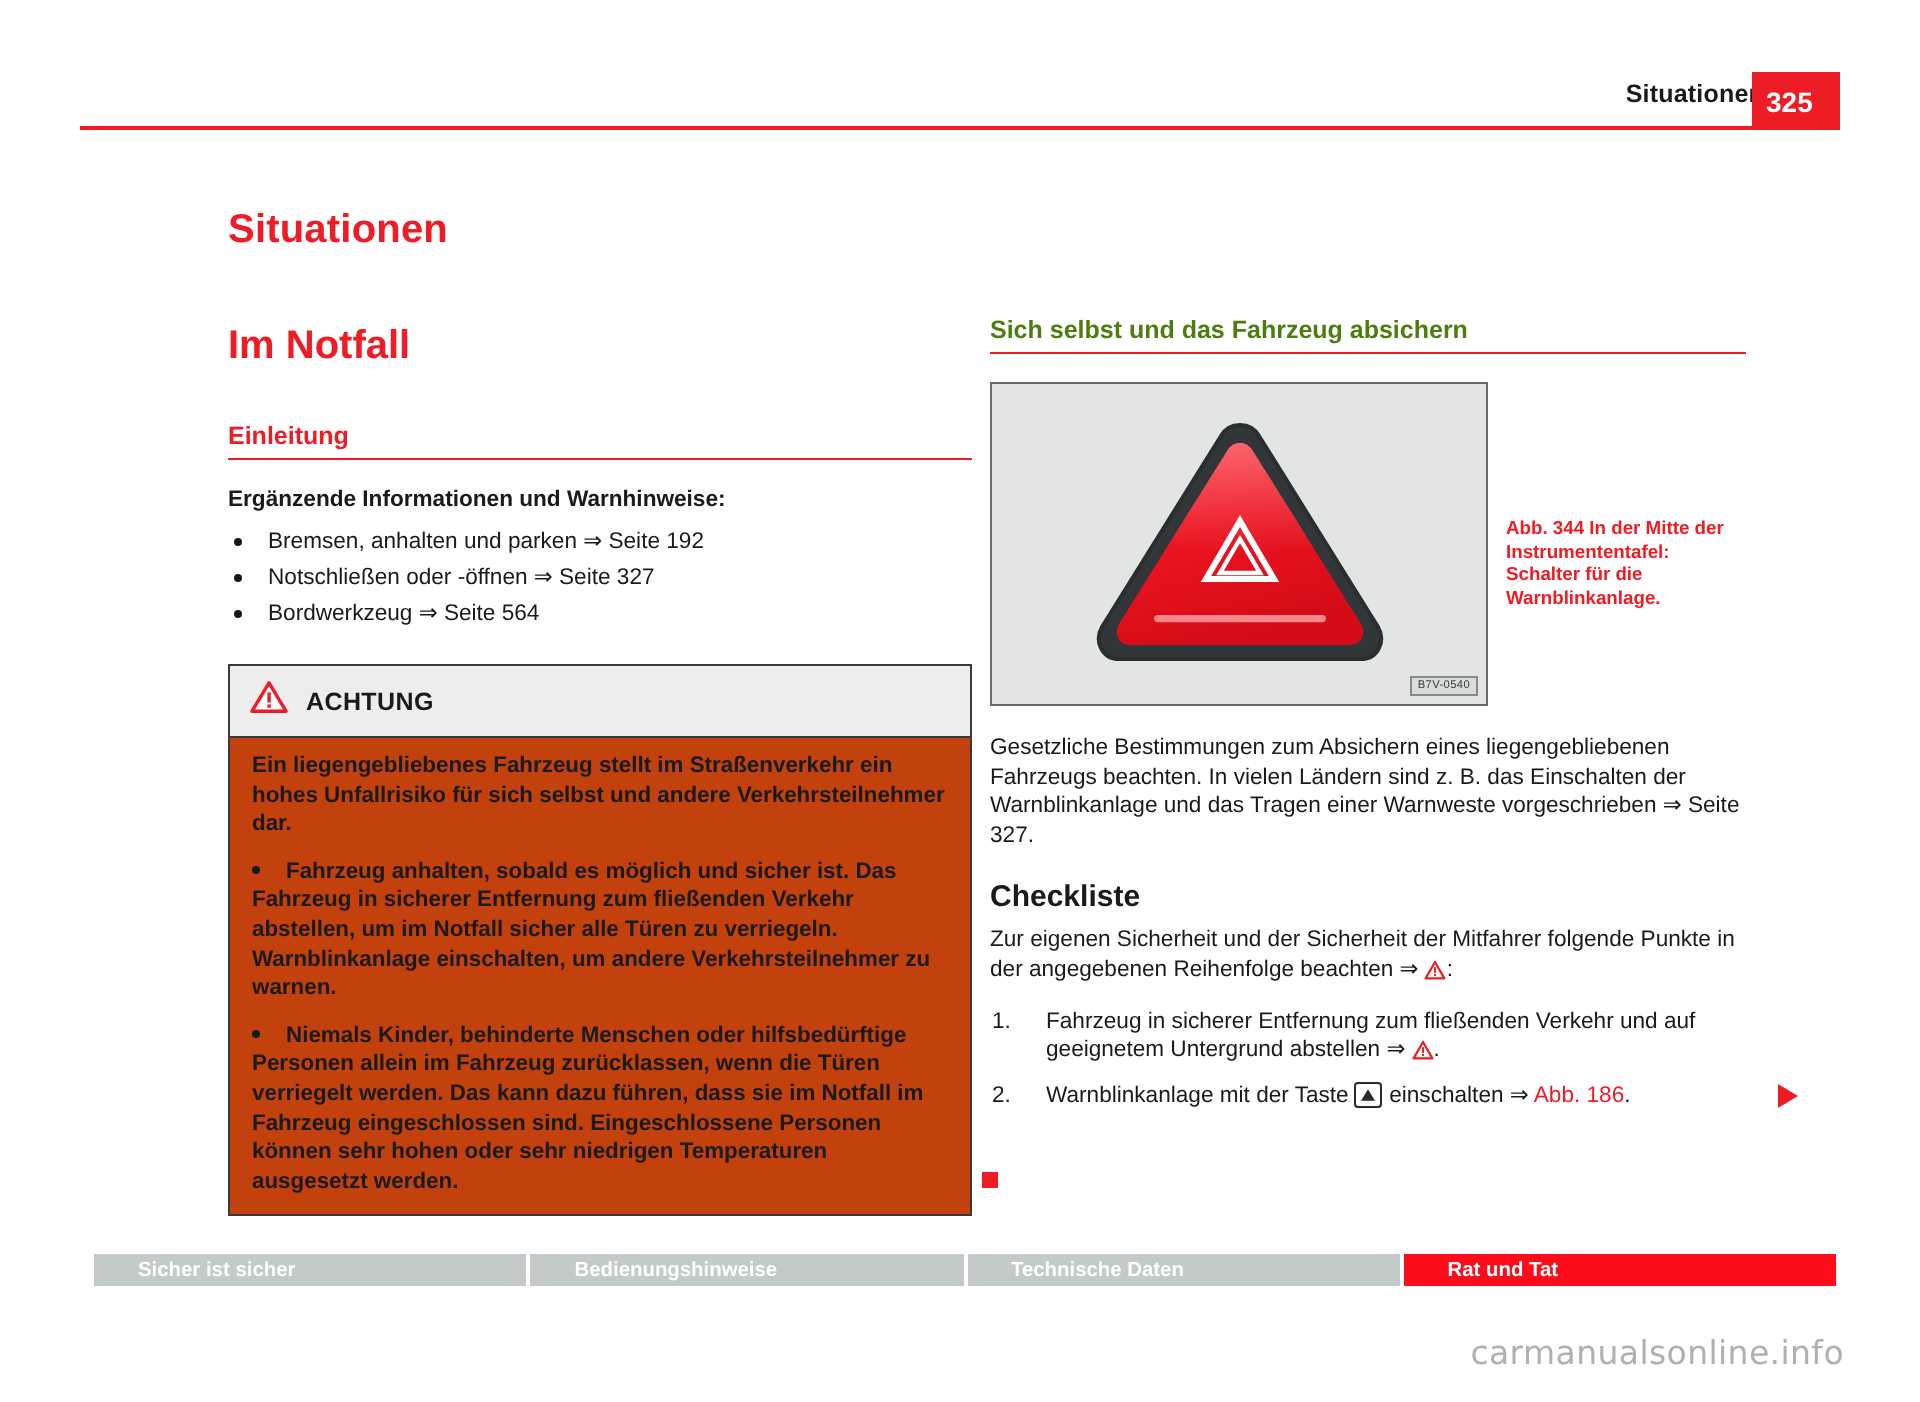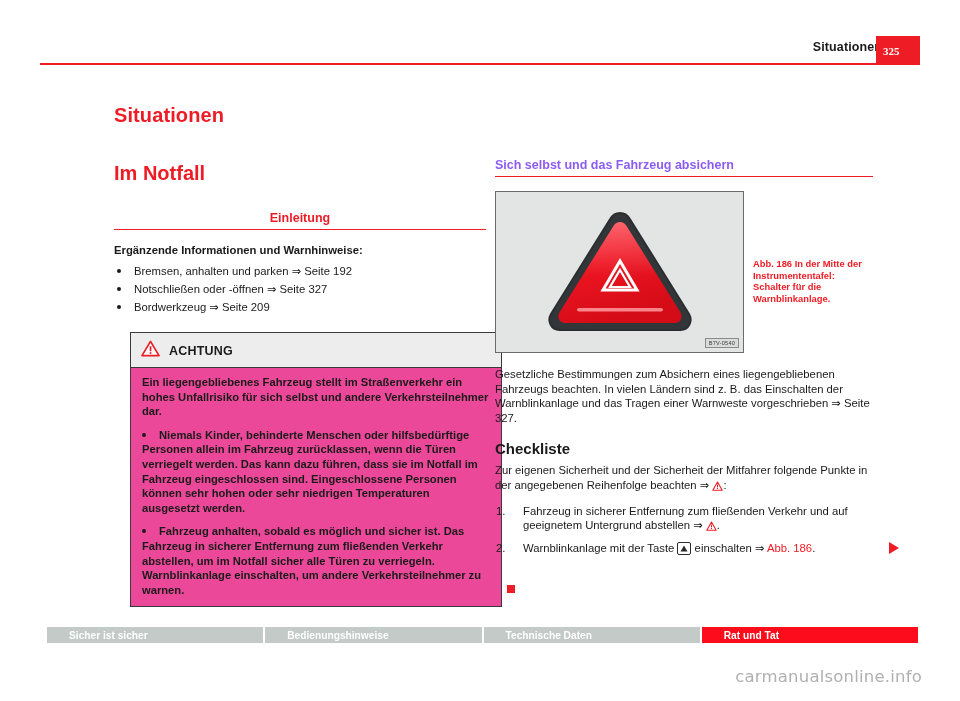--- a/index.html
+++ b/index.html
@@ -30,27 +30,26 @@
     color: #1a1a1a;
     letter-spacing: .1px;
     white-space: nowrap;
   }
   .page-badge {
     position: absolute;
     left: 876px; top: 36px;
     width: 44px; height: 29px;
     background: #ee1c25;
     color: #ffffff;
-    font-size: 11px;
+    font-size: 14px;
     font-weight: bold;
     display: flex;
     align-items: center;
     justify-content: flex-start;
     padding-left: 7px;
-    font-family: Liberation Serif, serif;
   }
   .header-rule {
     position: absolute;
     left: 40px; top: 63px;
     width: 838px; height: 2px;
     background: #ee1c25;
   }
 
   
   .col-left {
@@ -77,27 +76,26 @@
     font-weight: bold;
     color: #ee1c25;
   }
   h3.section {
     margin: 26px 0 0 0;
     font-size: 12.5px;
     font-weight: bold;
     color: #ee1c25;
     padding-bottom: 4px;
     border-bottom: 1.3px solid #ee1c25;
-    text-align: center;
   }
   h3.section-right {
     margin: 0;
     font-size: 12.5px;
     font-weight: bold;
-    color: #8b5cf6;
+    color: #4d7c0f;
     padding-bottom: 4px;
     border-bottom: 1.3px solid #ee1c25;
   }
 
   .lead {
     margin: 14px 0 0 0;
     font-size: 11.3px;
     font-weight: bold;
     color: #1a1a1a;
   }
@@ -118,24 +116,23 @@
     left: 3px; top: 7px;
     width: 4px; height: 4px;
     border-radius: 50%;
     background: #1a1a1a;
   }
 
   
   .warnbox {
     margin-top: 16px;
     border: 1px solid #3a3a3a;
-    background: #ec4899;
+    background: #c2410c;
     width: 372px;
     position: relative;
-    margin-left: 16px;
   }
   .warnbox-head {
     display: flex;
     align-items: center;
     gap: 9px;
     padding: 7px 10px 6px 10px;
     background: #ededed;
     border-bottom: 1px solid #3a3a3a;
   }
   .warnbox-head .label {
@@ -324,42 +321,42 @@
       <li>
         <span class="dot"></span>
         <span>Bremsen, anhalten und parken ⇒ Seite 192</span>
       </li>
       <li>
         <span class="dot"></span>
         <span>Notschließen oder -öffnen ⇒ Seite 327</span>
       </li>
       <li>
         <span class="dot"></span>
-        <span>Bordwerkzeug ⇒ Seite 209</span>
+        <span>Bordwerkzeug ⇒ Seite 564</span>
       </li>
     </ul>
 
     <div class="warnbox">
       <div class="warnbox-head">
         <span>
           <svg width="19" height="17" viewBox="0 0 19 17">
             <path d="M9.5 1.4 L18 15.6 L1 15.6 Z" fill="#ffffff" stroke="#ee1c25" stroke-width="1.7" stroke-linejoin="round"></path>
             <rect x="8.7" y="6.2" width="1.7" height="5.1" fill="#ee1c25"></rect>
             <rect x="8.7" y="12.2" width="1.7" height="1.7" fill="#ee1c25"></rect>
           </svg>
         </span>
         <span class="label">ACHTUNG</span>
       </div>
       <div class="warnbox-body">
         <p>Ein liegengebliebenes Fahrzeug stellt im Straßenverkehr ein hohes Unfallrisiko für sich selbst und andere Verkehrsteilnehmer dar.</p>
         <p class="bulleted">
-          <span class="wdot"></span><span>Niemals Kinder, behinderte Menschen oder hilfsbedürftige Personen allein im Fahrzeug zurücklassen, wenn die Türen verriegelt werden. Das kann dazu führen, dass sie im Notfall im Fahrzeug eingeschlossen sind. Eingeschlossene Personen können sehr hohen oder sehr niedrigen Temperaturen ausgesetzt werden.</span>
+          <span class="wdot"></span><span>Fahrzeug anhalten, sobald es möglich und sicher ist. Das Fahrzeug in sicherer Entfernung zum fließenden Verkehr abstellen, um im Notfall sicher alle Türen zu verriegeln. Warnblinkanlage einschalten, um andere Verkehrsteilnehmer zu warnen.</span>
         </p>
         <p class="bulleted">
-          <span class="wdot"></span><span>Fahrzeug anhalten, sobald es möglich und sicher ist. Das Fahrzeug in sicherer Entfernung zum fließenden Verkehr abstellen, um im Notfall sicher alle Türen zu verriegeln. Warnblinkanlage einschalten, um andere Verkehrsteilnehmer zu warnen.</span>
+          <span class="wdot"></span><span>Niemals Kinder, behinderte Menschen oder hilfsbedürftige Personen allein im Fahrzeug zurücklassen, wenn die Türen verriegelt werden. Das kann dazu führen, dass sie im Notfall im Fahrzeug eingeschlossen sind. Eingeschlossene Personen können sehr hohen oder sehr niedrigen Temperaturen ausgesetzt werden.</span>
         </p>
       </div>
       <div class="red-square"></div>
     </div>
   </div>
 
   <div class="col-right">
 
     <h3 class="section-right">Sich selbst und das Fahrzeug absichern</h3>
 
@@ -380,21 +377,21 @@
           <path d="M76 7 C80 7 83.5 9 85.5 12.5 L145 108 C149 115 145 124 136.5 124 L15.5 124 C7 124 3 115 7 108 L66.5 12.5 C68.5 9 72 7 76 7 Z" fill="#333638" stroke="#2b2e30" stroke-width="2"></path>
           <path d="M76 16 C78.6 16 80.8 17.3 82.2 19.6 L136.5 106.5 C139.2 111 136.6 117 131 117 L21 117 C15.4 117 12.8 111 15.5 106.5 L69.8 19.6 C71.2 17.3 73.4 16 76 16 Z" fill="url(#redgrad)"></path>
           <path d="M76 16 C78.6 16 80.8 17.3 82.2 19.6 L114 70 L38 70 L69.8 19.6 C71.2 17.3 73.4 16 76 16 Z" fill="url(#shine)"></path>
           <path d="M76 55 L93 84 L59 84 Z" fill="none" stroke="#ffffff" stroke-width="3"></path>
           <path d="M76 64 L86 81 L66 81 Z" fill="none" stroke="#ffffff" stroke-width="2.2"></path>
           <rect x="33" y="102" width="86" height="3.6" rx="1.8" fill="#ff9a9f" opacity="0.85"></rect>
         </svg>
       </div>
       <div class="img-code">B7V-0540</div>
     </div>
-    <div class="fig-caption">Abb. 186   In der Mitte der Instrumententafel: Schalter für die Warnblinkanlage.</div>
+    <div class="fig-caption">Abb. 344   In der Mitte der Instrumententafel: Schalter für die Warnblinkanlage.</div>
 
     <p class="body-p first">Gesetzliche Bestimmungen zum Absichern eines liegengebliebenen Fahrzeugs beachten. In vielen Ländern sind z. B. das Einschalten der Warnblinkanlage und das Tragen einer Warnweste vorgeschrieben ⇒ Seite 327.</p>
 
     <h4 class="checklist-head">Checkliste</h4>
 
     <p class="body-p" style="margin-top:6px"><span>Zur eigenen Sicherheit und der Sicherheit der Mitfahrer folgende Punkte in der angegebenen Reihenfolge beachten ⇒ </span><span class="tri-inline"><svg width="11" height="10" viewBox="0 0 11 10">
             <path d="M5.5 1 L10.2 9.2 L0.8 9.2 Z" fill="#fff" stroke="#ee1c25" stroke-width="1.1" stroke-linejoin="round"></path>
             <rect x="5.0" y="3.6" width="1" height="2.8" fill="#ee1c25"></rect>
             <rect x="5.0" y="7.0" width="1" height="1" fill="#ee1c25"></rect>
           </svg></span><span>:</span></p>

